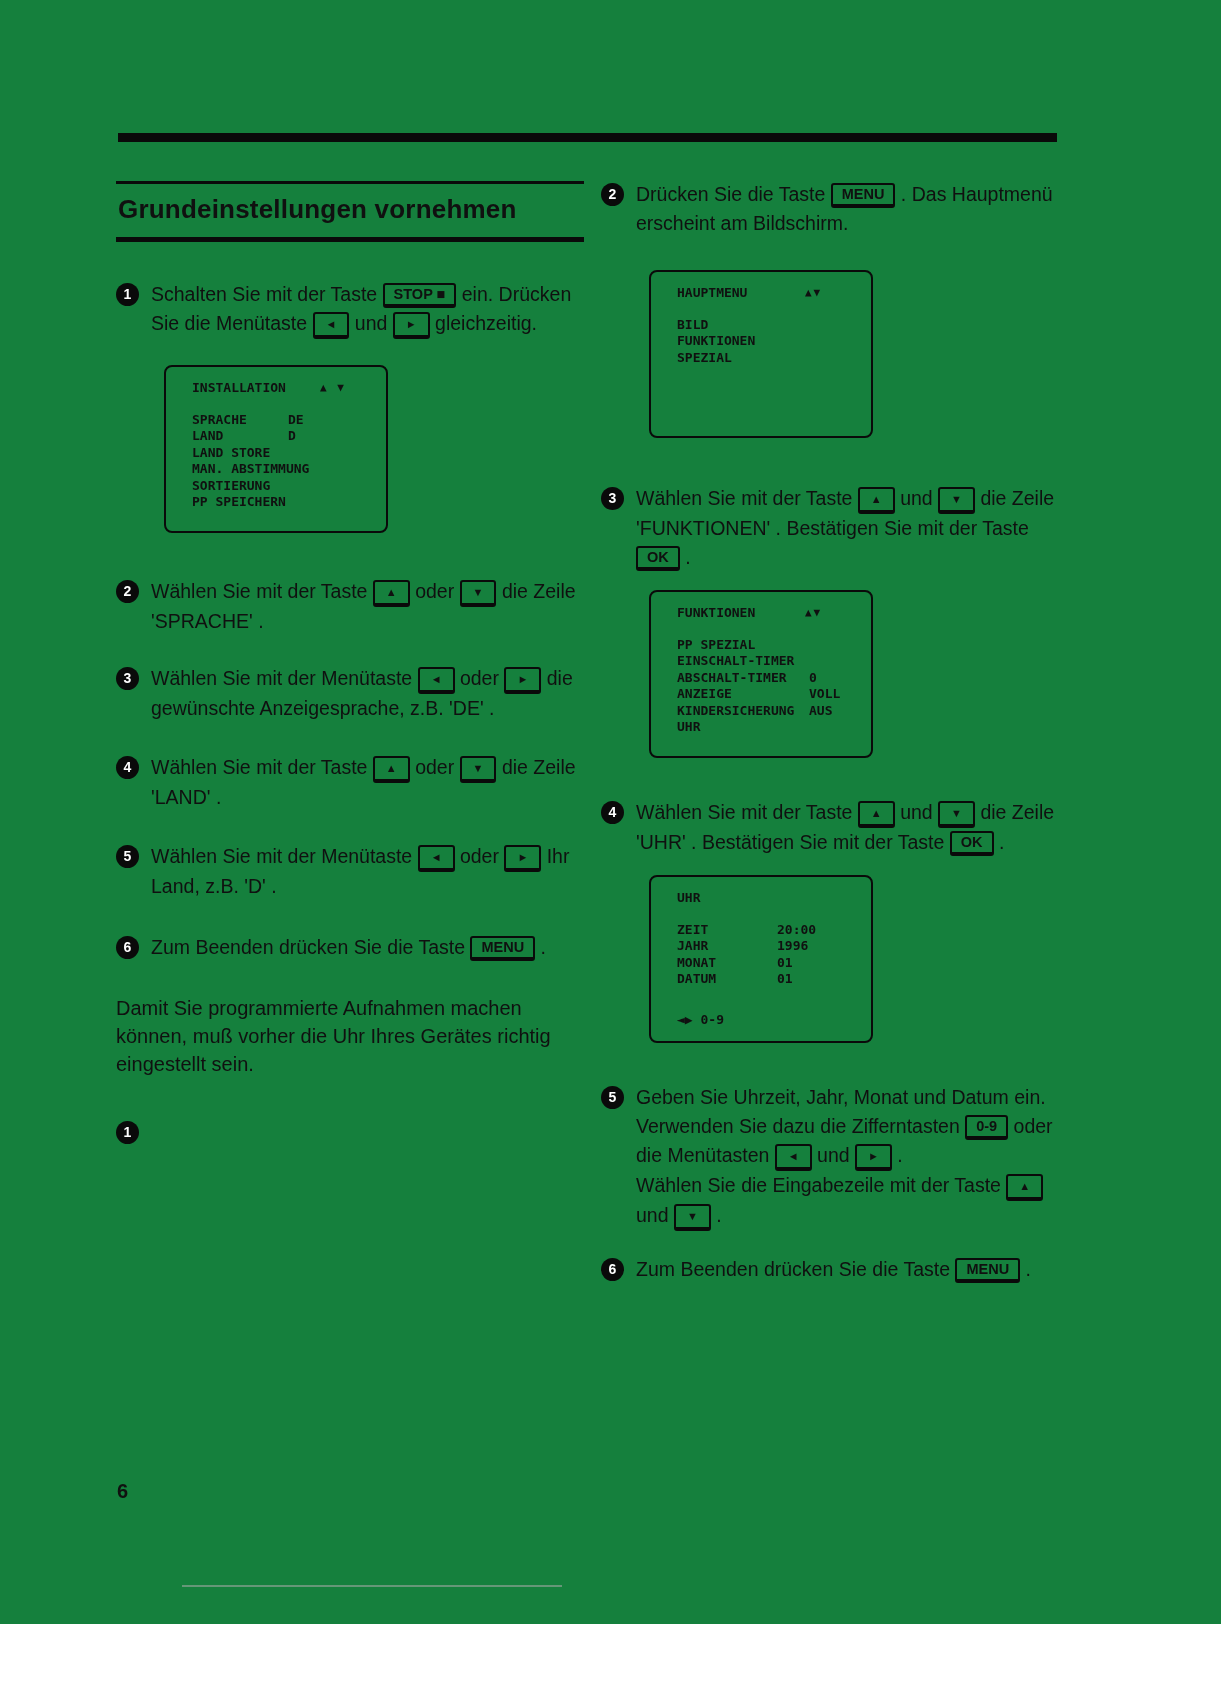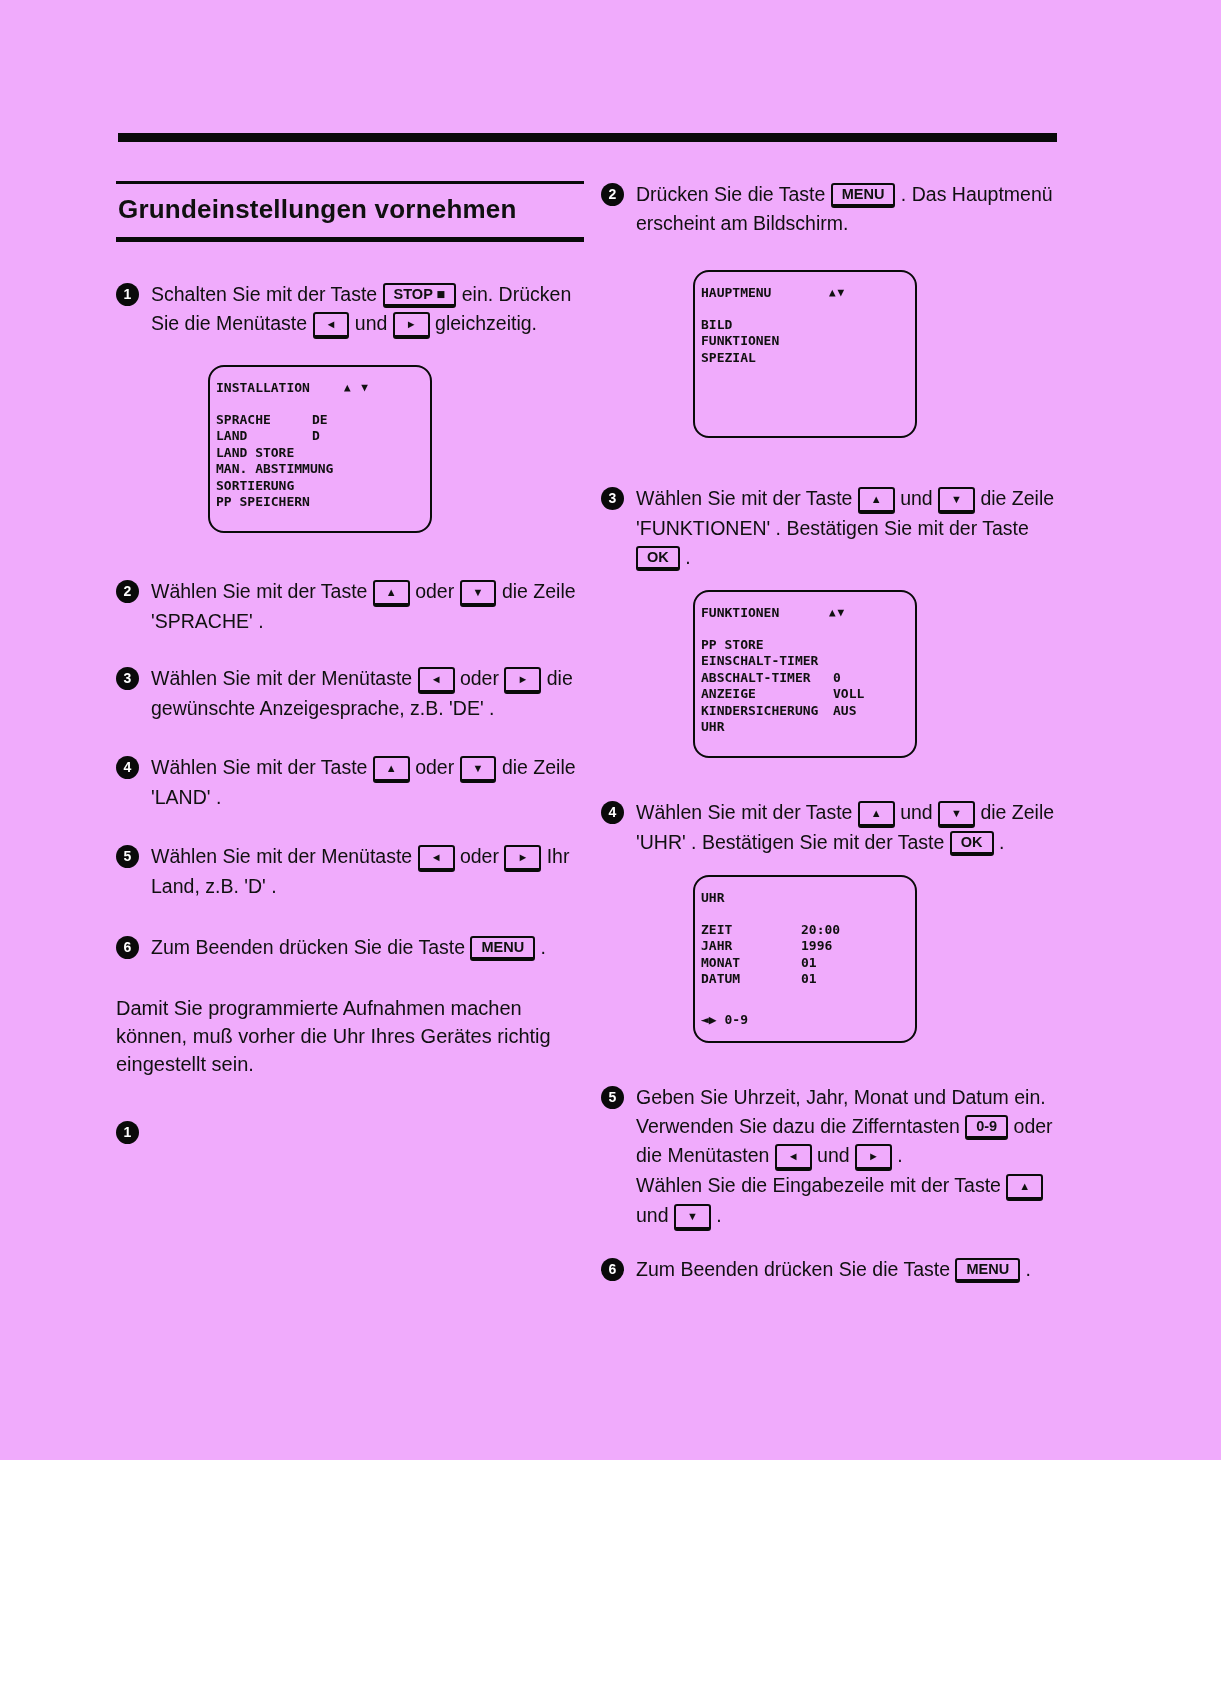--- a/index.html
+++ b/index.html
@@ -1,34 +1,34 @@
 <!DOCTYPE html>
 <html><head>
 <meta charset="utf-8">
 <style>
   *{box-sizing:border-box}
   html,body{margin:0;padding:0}
   body{background:#ffffff}
-  .sheet{position:relative;width:1221px;height:1460px;background:#f0abfc;color:#101010;
+  .sheet{position:relative;width:1221px;height:1624px;background:#15803d;color:#101010;
          font-family:"Liberation Sans","DejaVu Sans",sans-serif;overflow:hidden}
   .top-rule{position:absolute;left:118px;top:133px;width:939px;height:9px;background:#0a0a0a}
   .col{position:absolute}
   .col-left{left:116px;top:172px;width:468px}
   .col-right{left:601px;top:180px;width:468px}
   .sec-head{border-top:3px solid #0a0a0a;border-bottom:5px solid #0a0a0a;padding:10px 2px 12px}
   .sec-head h1{margin:0;font-size:26px;font-weight:700;letter-spacing:.2px}
   .step{display:flex;align-items:flex-start}
   .badge{width:23px;height:23px;border-radius:50%;background:#0a0a0a;color:#fff;font-size:14px;
          font-weight:700;text-align:center;line-height:23px;flex:0 0 23px;margin-top:3px}
   .step-text{margin-left:12px;font-size:19.5px;line-height:29px;white-space:pre-wrap}
   .keycap{display:inline-block;border:2px solid #0a0a0a;border-bottom-width:4px;border-radius:3px;
           padding:0 9px;font-size:14.5px;font-weight:700;line-height:19px;vertical-align:2px;white-space:nowrap}
   .keycap.arrow{font-size:11px;padding:1px 11px}
-  .osd{border:2.5px solid #0a0a0a;border-radius:16px;width:224px;min-height:168px;margin-left:92px;
-       padding:13px 6px;font-family:"DejaVu Sans Mono","DejaVu Sans",monospace;font-weight:700;
+  .osd{border:2.5px solid #0a0a0a;border-radius:8px;width:224px;min-height:168px;margin-left:48px;
+       padding:13px 26px;font-family:"DejaVu Sans Mono","DejaVu Sans",monospace;font-weight:700;
        font-size:13px;line-height:16.5px;display:flex;flex-direction:column}
   .osd-title{position:relative;margin-bottom:15px}
   .osd-arrows{position:absolute;left:128px;top:0;font-size:11px;letter-spacing:2px}
   .osd-row{display:flex}
   .osd-label{min-width:var(--lw,105px);white-space:pre}
   .osd-footer{margin-top:auto;padding-top:8px}
   .intro{margin:0;font-size:20px;line-height:28px}
   .page-num{position:absolute;left:117px;top:1480px;font-size:20px;font-weight:700}
   .artifact{position:absolute;left:182px;top:1585px;width:380px;height:2px;background:#aaa;opacity:.55}
 </style>
@@ -150,21 +150,21 @@
       <span class="step-text"><span class="seg">Wählen Sie mit der Taste </span><span class="keycap arrow">▲</span><span class="seg"> und </span><span class="keycap arrow">▼</span><span class="seg"> die Zeile 'FUNKTIONEN' . Bestätigen Sie mit der Taste </span><span class="keycap">OK</span><span class="seg"> .</span></span>
     </div>
 
     <div class="osd" style="margin-top:18px;--lw:132px">
       <div class="osd-title">
         <span>FUNKTIONEN</span>
         <span class="osd-arrows">▲▼</span>
       </div>
       <div>
           <div class="osd-row">
-            <span class="osd-label">PP STORE</span>
+            <span class="osd-label">PP SPEZIAL</span>
             <span class="osd-value"></span>
           </div>
           <div class="osd-row">
             <span class="osd-label">EINSCHALT-TIMER</span>
             <span class="osd-value"></span>
           </div>
           <div class="osd-row">
             <span class="osd-label">ABSCHALT-TIMER</span>
             <span class="osd-value">0</span>
           </div>

